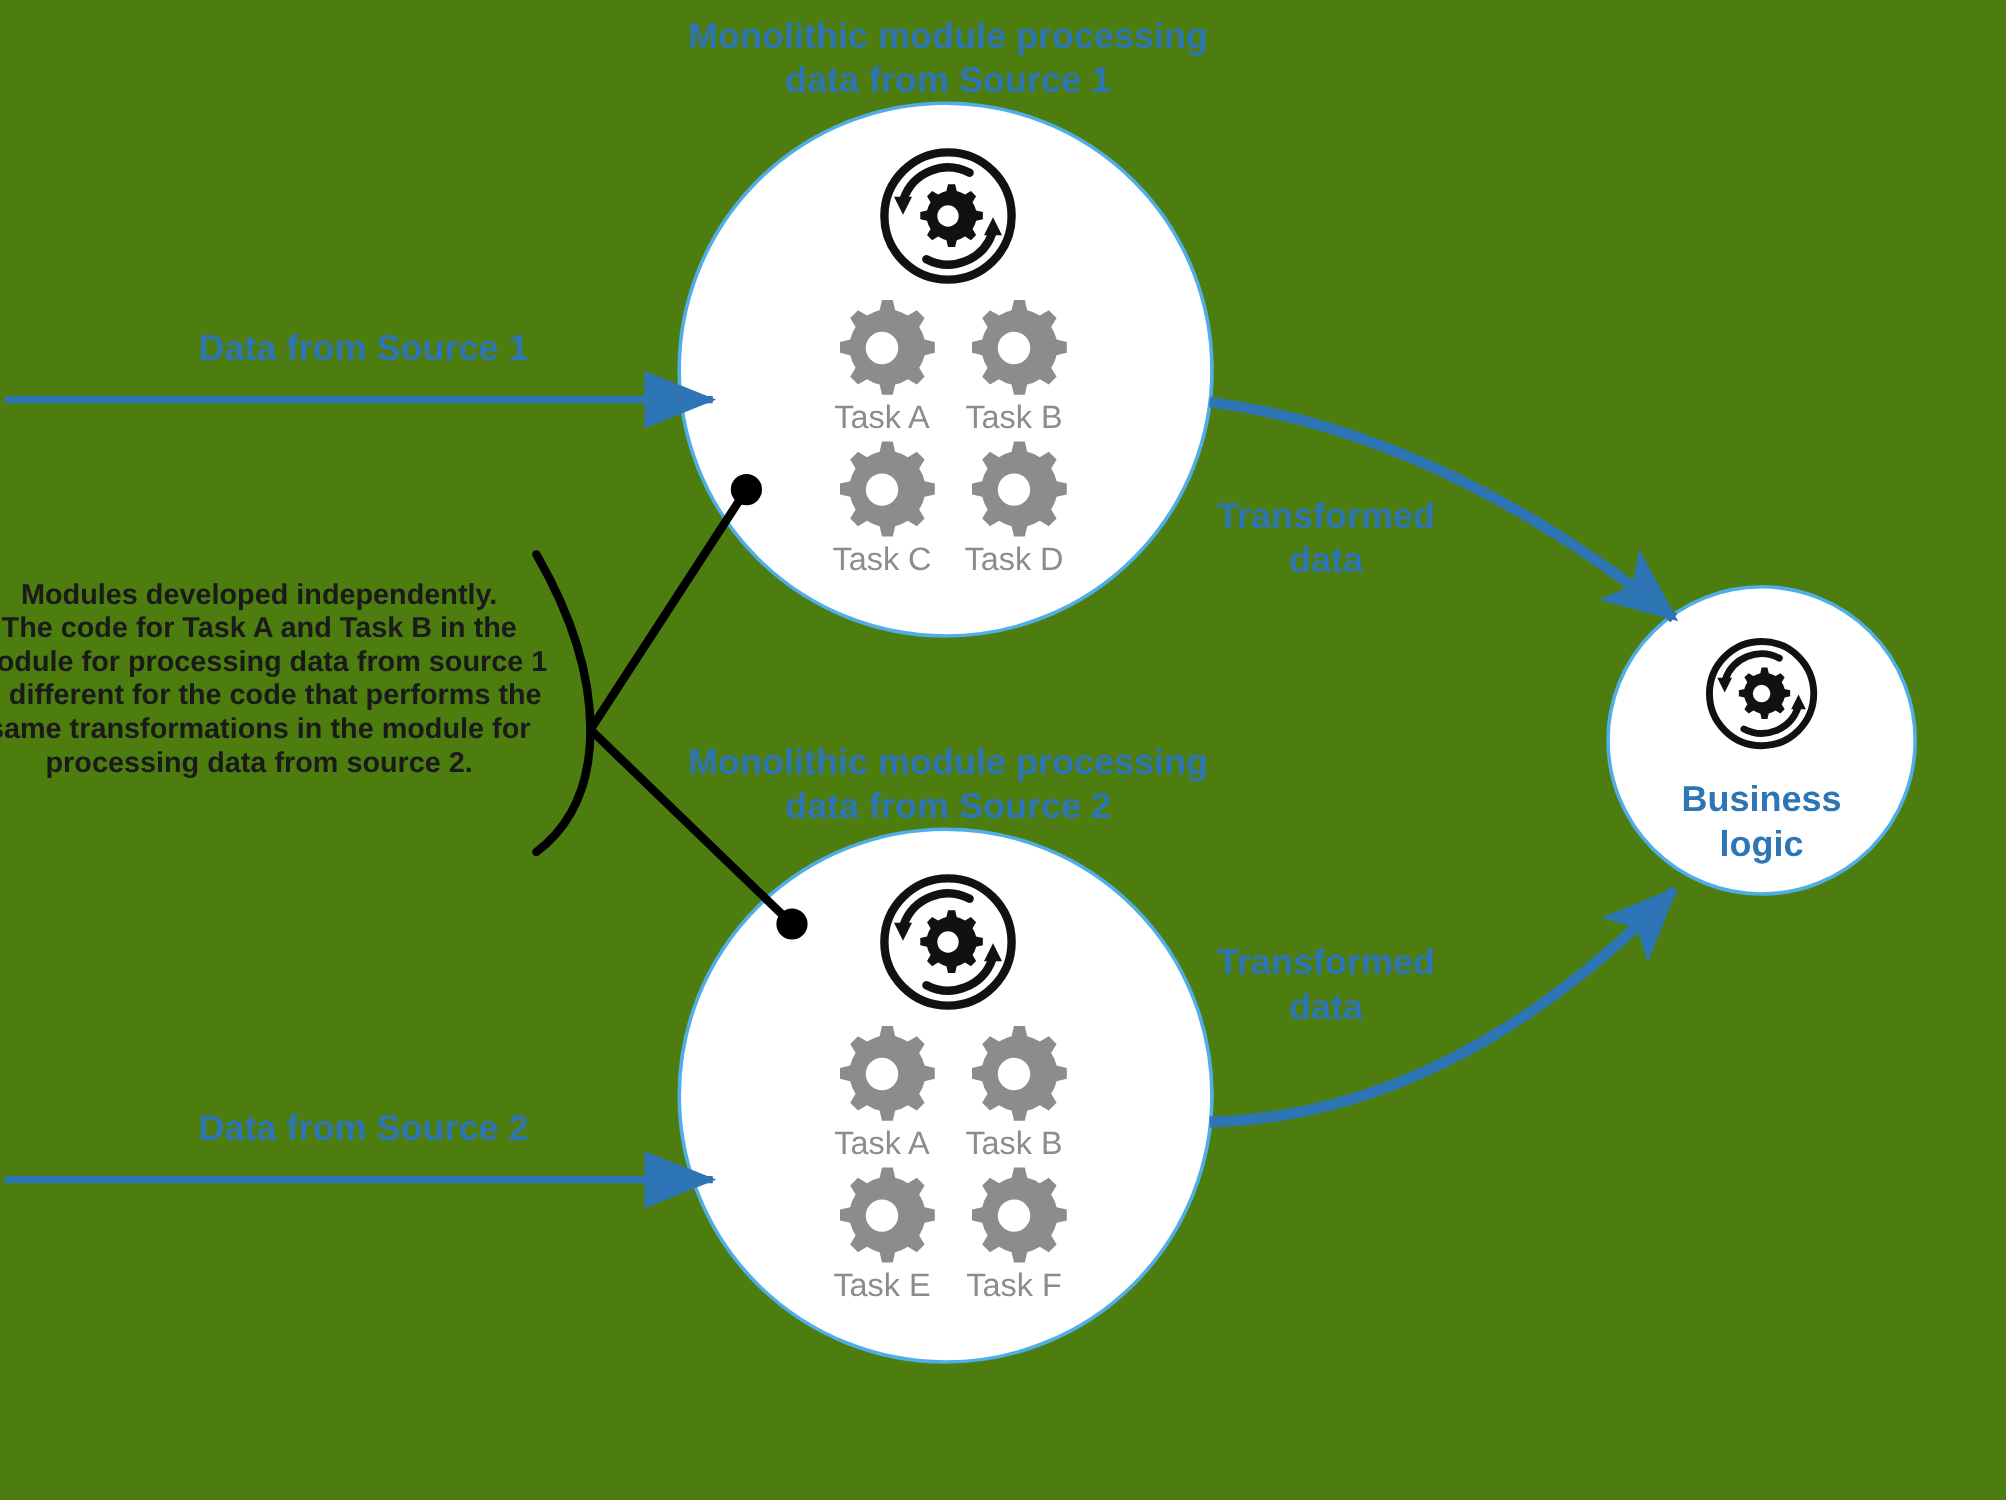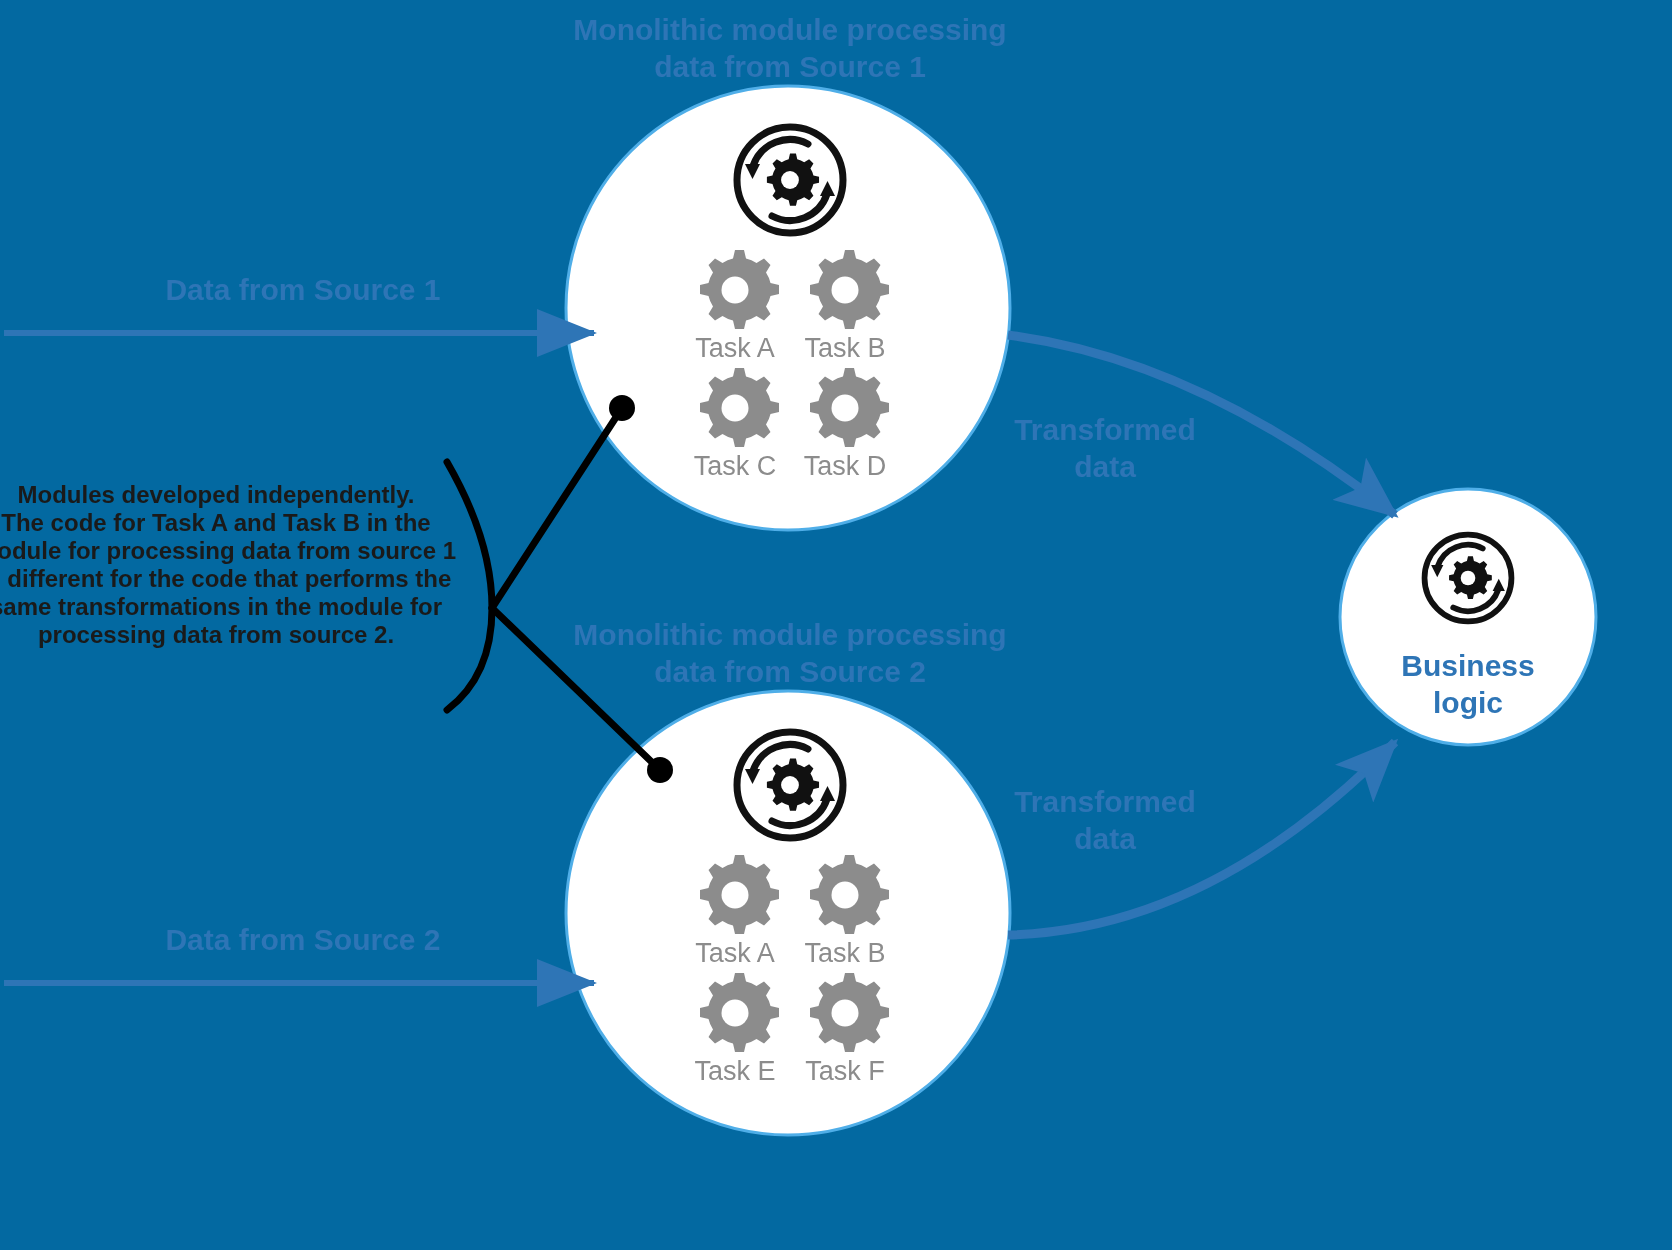--- a/index.html
+++ b/index.html
@@ -7,21 +7,21 @@
     padding: 0;
     background: #ffffff;
   }
   body {
     font-family: "Liberation Sans", sans-serif;
   }
   #canvas {
     position: relative;
     width: 1672px;
     height: 1250px;
-    background: #0369a1;
+    background: #4d7c0f;
     overflow: hidden;
   }
   #diagram-svg {
     position: absolute;
     top: 0;
     left: 0;
     width: 1672px;
     height: 1250px;
   }
   .svg-title {

